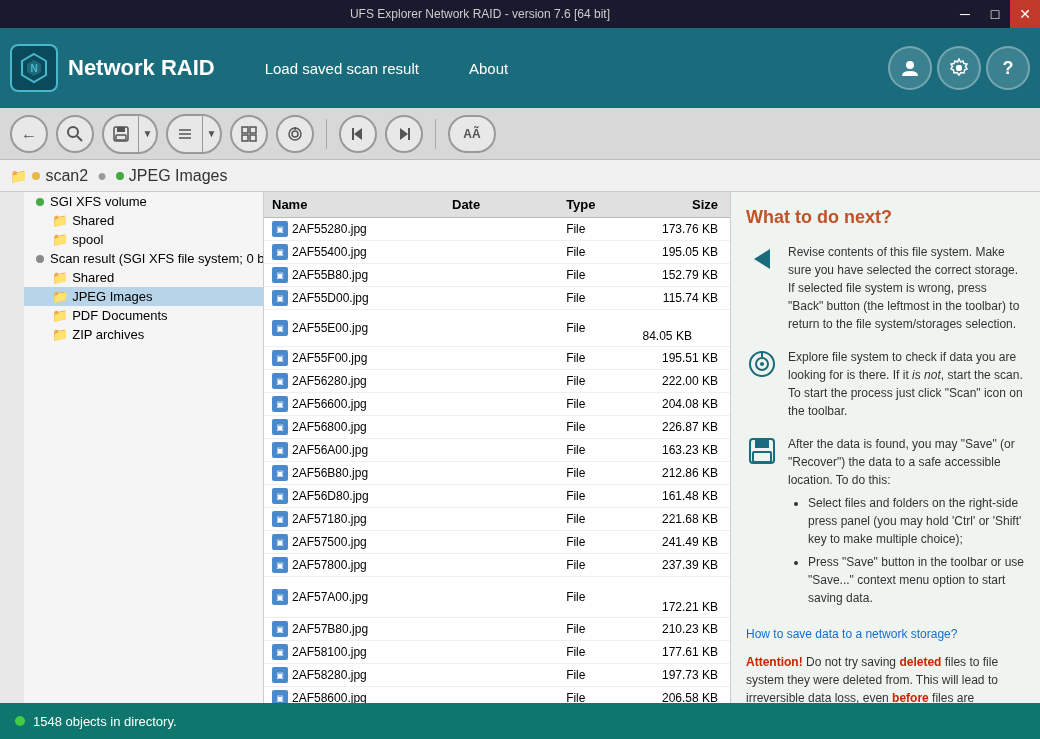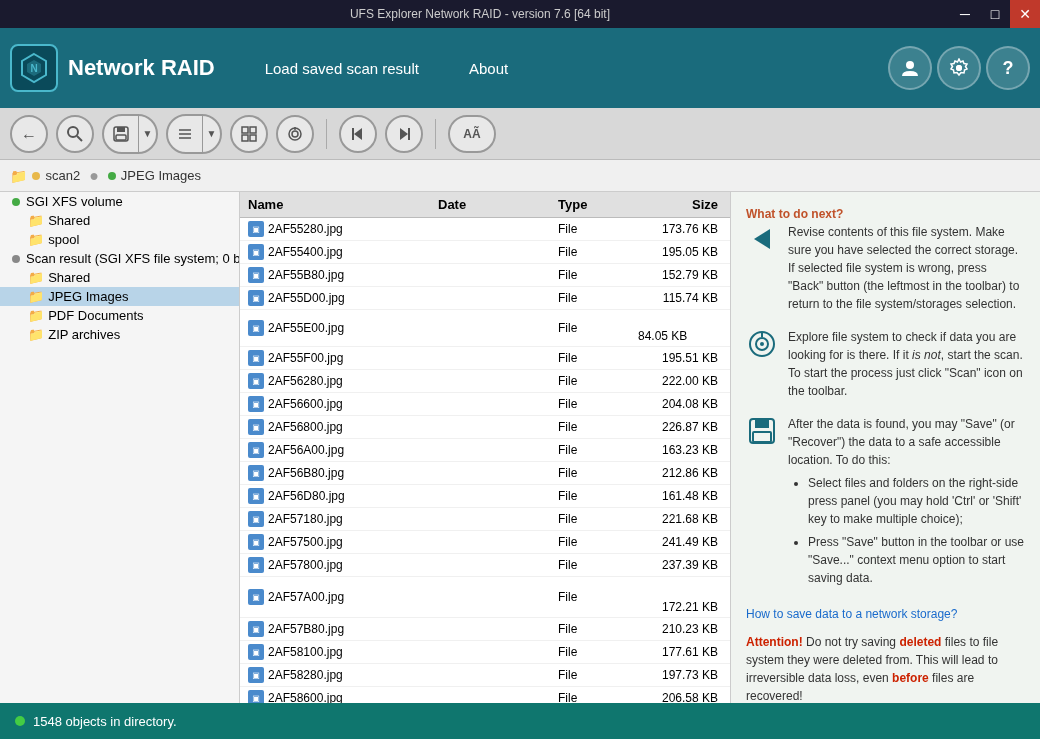--- a/index.html
+++ b/index.html
@@ -103,41 +103,42 @@
     .breadcrumb-bar {
       background: #f0f0f0;
       border-bottom: 1px solid #ccc;
       height: 32px;
       display: flex;
       align-items: center;
       padding: 0 10px;
       gap: 5px;
     }
     .breadcrumb-dot { width: 8px; height: 8px; border-radius: 50%; display: inline-block; }
-    .breadcrumb-text { font-size: 13px; color: #333; }
+    .breadcrumb-text { font-size: 16px; color: #333; }
     .quick-find {
       margin-left: auto;
       display: flex; align-items: center;
     }
     .quick-find input {
       height: 22px; border: 1px solid #aaa; padding: 0 5px;
       font-size: 12px; width: 160px; outline: none;
       color: #999;
     }
     .quick-find-btn {
       width: 24px; height: 22px;
       background: #c8c8c8; border: 1px solid #aaa;
       border-left: none; display: flex; align-items: center; justify-content: center;
       cursor: pointer; font-size: 12px;
     }
 
     
     .main-content {
       display: flex;
       height: calc(739px - 28px - 80px - 52px - 32px - 36px);
+      padding-left: 24px;
     }
 
     
     .left-panel {
       width: 240px;
       background: #f5f5f5;
       border-right: 1px solid #ccc;
       overflow-y: auto;
       overflow-x: hidden;
     }
@@ -203,23 +204,23 @@
     .right-panel {
       width: 310px;
       background: #f0f4f0;
       border-left: 1px solid #ccc;
       padding: 15px;
       overflow-y: auto;
       font-size: 13px;
     }
     .right-panel-title {
       color: #c0522a;
-      font-size: 12px;
+      font-size: 18px;
       font-weight: bold;
-      margin-bottom: 2px;
+      margin-bottom: 15px;
     }
     .right-panel-section {
       display: flex;
       gap: 10px;
       margin-bottom: 15px;
     }
     .right-panel-icon {
       width: 32px; height: 32px;
       display: flex; align-items: center; justify-content: center;
       flex-shrink: 0;

